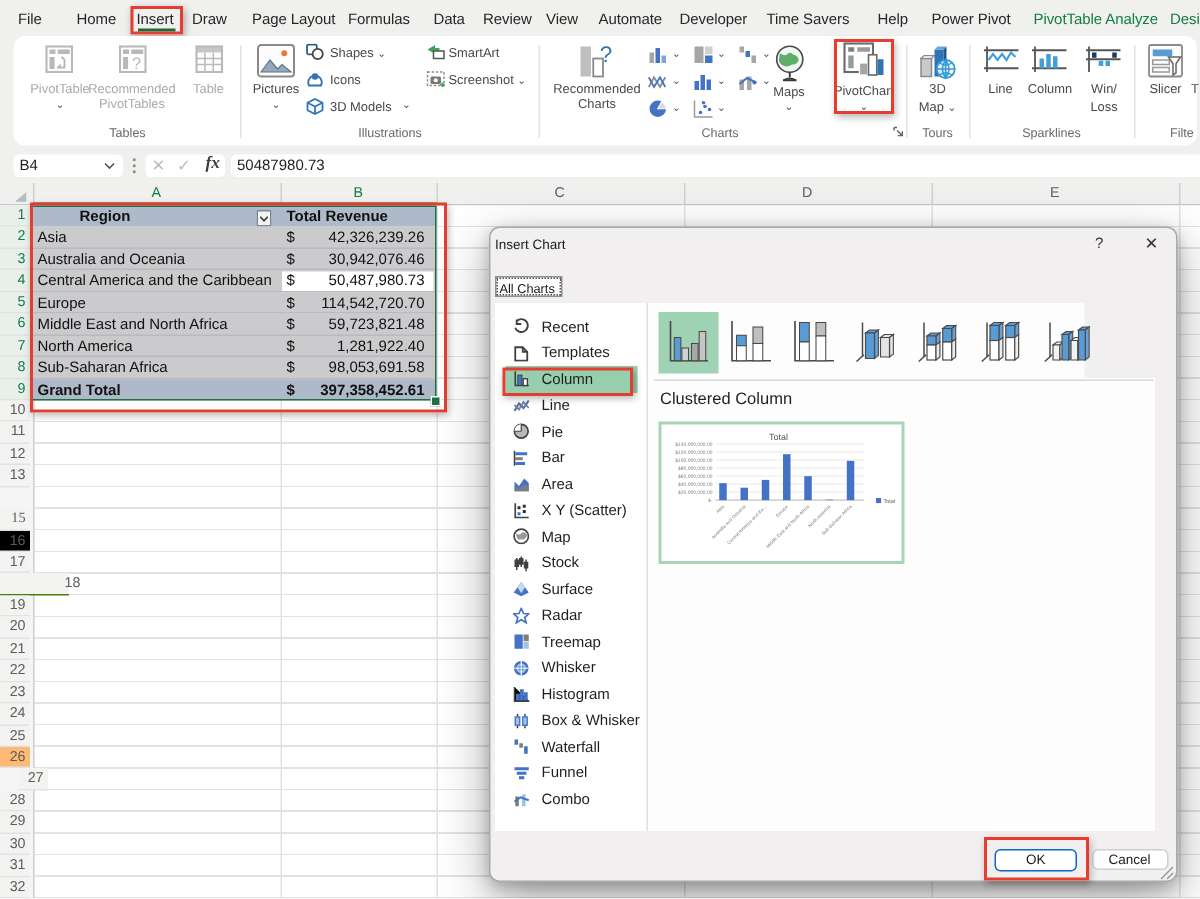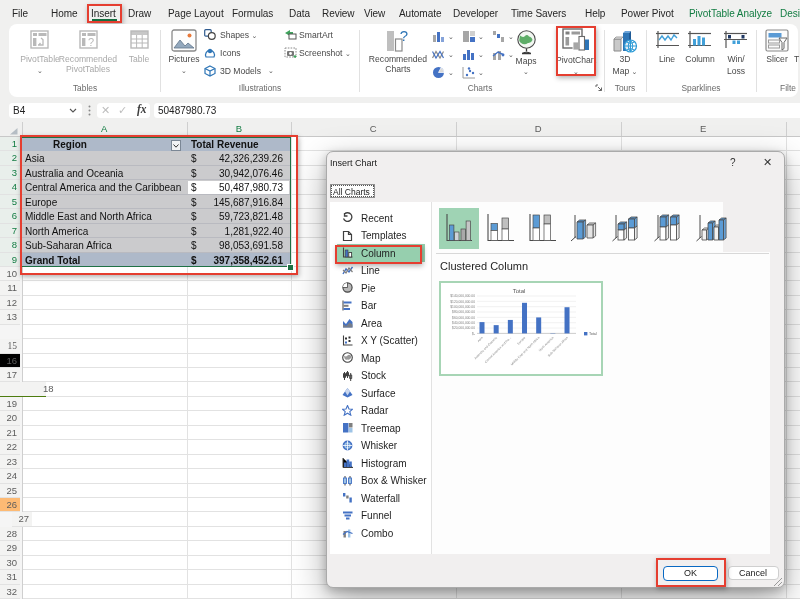--- a/index.html
+++ b/index.html
@@ -322,21 +322,21 @@
 <div class="a" style="left:191px;top:167.88px;font-size:10px;color:#111;">$</div>
 <div class="a" style="left:187.0px;top:167.88px;width:96px;font-size:10px;color:#111;text-align:right;">30,942,076.46</div>
 <div class="a" style="left:21.5px;top:180.32px;width:269.1px;height:14.44px;background:#cbcbcd;border-bottom:1px solid #b9bac0;box-sizing:border-box;"></div>
 <div class="a" style="left:187.5px;top:180.82px;width:101.60000000000002px;height:13.44px;background:#fff;"></div>
 <div class="a" style="left:25px;top:182.32px;font-size:10px;color:#111;white-space:nowrap;">Central America and the Caribbean</div>
 <div class="a" style="left:191px;top:182.32px;font-size:10px;color:#111;">$</div>
 <div class="a" style="left:187.0px;top:182.32px;width:96px;font-size:10px;color:#111;text-align:right;">50,487,980.73</div>
 <div class="a" style="left:21.5px;top:194.76px;width:269.1px;height:14.44px;background:#cbcbcd;border-bottom:1px solid #b9bac0;box-sizing:border-box;"></div>
 <div class="a" style="left:25px;top:196.76px;font-size:10px;color:#111;white-space:nowrap;">Europe</div>
 <div class="a" style="left:191px;top:196.76px;font-size:10px;color:#111;">$</div>
-<div class="a" style="left:187.0px;top:196.76px;width:96px;font-size:10px;color:#111;text-align:right;">145,687,916.84</div>
+<div class="a" style="left:187.0px;top:196.76px;width:96px;font-size:10px;color:#111;text-align:right;">114,542,720.70</div>
 <div class="a" style="left:21.5px;top:209.2px;width:269.1px;height:14.44px;background:#cbcbcd;border-bottom:1px solid #b9bac0;box-sizing:border-box;"></div>
 <div class="a" style="left:25px;top:211.2px;font-size:10px;color:#111;white-space:nowrap;">Middle East and North Africa</div>
 <div class="a" style="left:191px;top:211.2px;font-size:10px;color:#111;">$</div>
 <div class="a" style="left:187.0px;top:211.2px;width:96px;font-size:10px;color:#111;text-align:right;">59,723,821.48</div>
 <div class="a" style="left:21.5px;top:223.64px;width:269.1px;height:14.44px;background:#cbcbcd;border-bottom:1px solid #b9bac0;box-sizing:border-box;"></div>
 <div class="a" style="left:25px;top:225.64px;font-size:10px;color:#111;white-space:nowrap;">North America</div>
 <div class="a" style="left:191px;top:225.64px;font-size:10px;color:#111;">$</div>
 <div class="a" style="left:187.0px;top:225.64px;width:96px;font-size:10px;color:#111;text-align:right;">1,281,922.40</div>
 <div class="a" style="left:21.5px;top:238.07999999999998px;width:269.1px;height:14.44px;background:#cbcbcd;border-bottom:1px solid #b9bac0;box-sizing:border-box;"></div>
 <div class="a" style="left:25px;top:240.07999999999998px;font-size:10px;color:#111;white-space:nowrap;">Sub-Saharan Africa</div>

